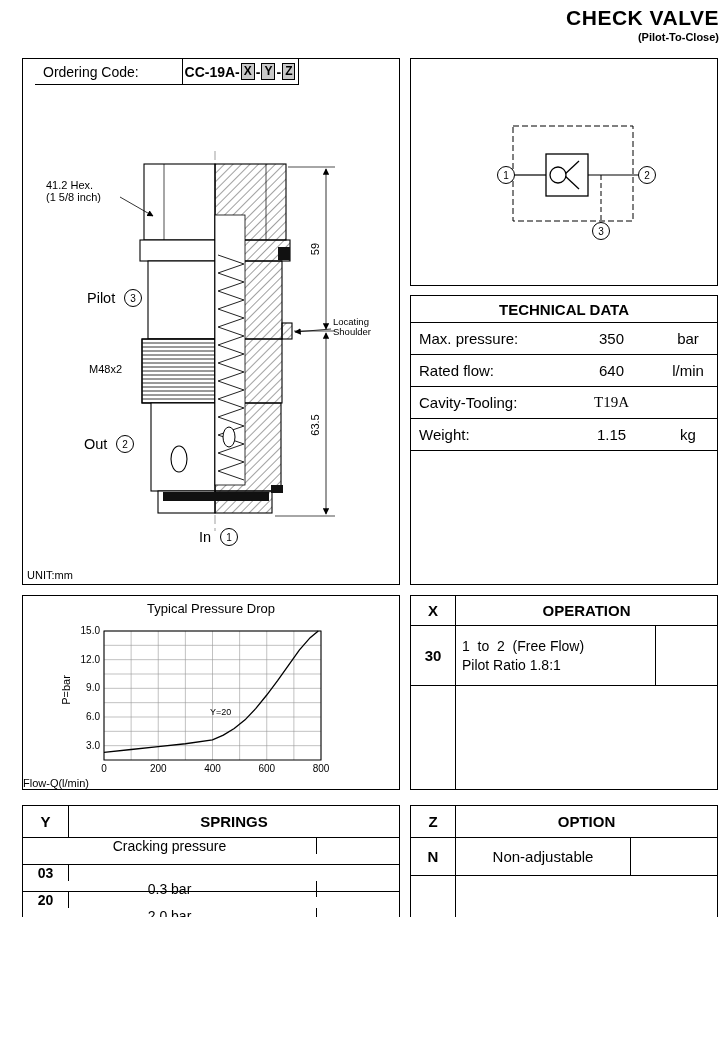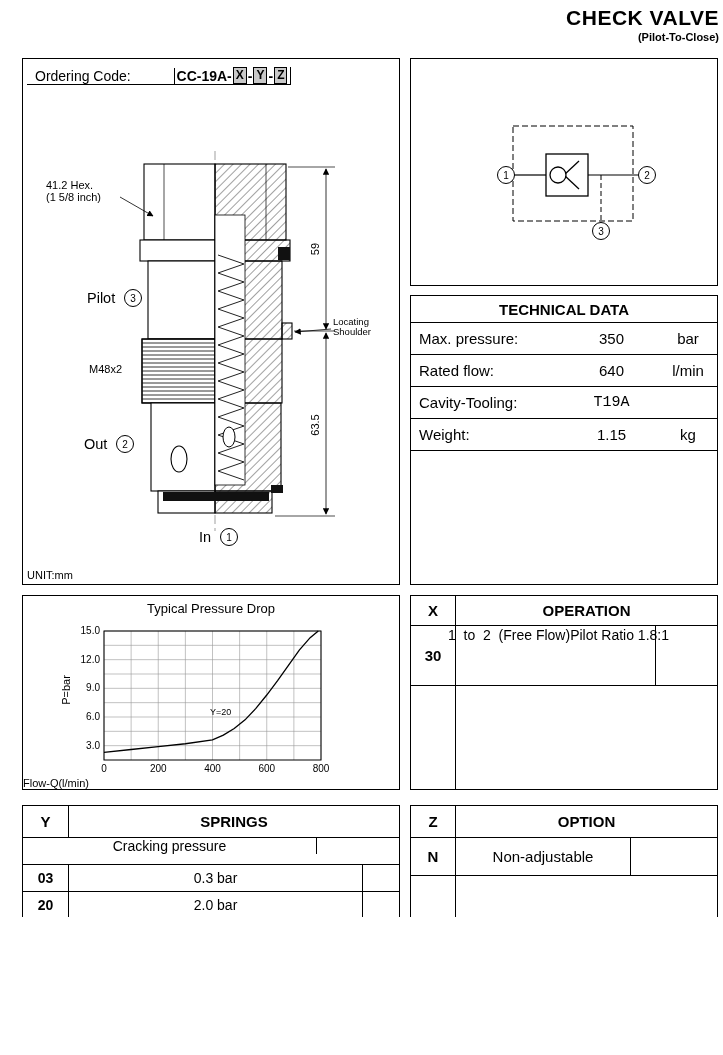--- a/index.html
+++ b/index.html
@@ -12,57 +12,57 @@
   .page-subtitle { position:absolute; right:4px; top:31px; font-size:11px; font-weight:bold; }
 
   .drawing-box   { left:22px;  top:58px;  width:378px; height:527px; }
   .symbol-box    { left:410px; top:58px;  width:308px; height:228px; }
   .tech-box      { left:410px; top:295px; width:308px; height:290px; }
   .chart-box     { left:22px;  top:595px; width:378px; height:195px; }
   .operation-box { left:410px; top:595px; width:308px; height:195px; }
   .springs-box   { left:22px;  top:805px; width:378px; height:230px; }
   .option-box    { left:410px; top:805px; width:308px; height:230px; }
 
-  .ordering-row { position:absolute; left:4px; top:0; height:26px; display:flex;align-items:flex-end; }
+  .ordering-row { position:absolute; left:12px; top:0; height:26px; display:flex; }
   .ordering-label { width:148px; border-right:1px solid #000; border-bottom:1px solid #000;
                     font-size:14px; display:flex; align-items:center; padding-left:8px; }
   .ordering-code { width:116px; border-right:1px solid #000; border-bottom:1px solid #000;
                    font-weight:bold; font-size:14px; display:flex; align-items:center; justify-content:center; }
   .code-box { display:inline-block; border:1px solid #000; background:#c9c9c9; padding:0 2px;
               font-size:12px; line-height:15px; margin:0 1px; }
 
   .drawing-svg { position:absolute; left:0; top:26px; }
   .unit-note { position:absolute; left:4px; bottom:3px; font-size:11px; }
 
   .tech-header { height:27px; border-bottom:1px solid #000; display:flex; align-items:center;
                  justify-content:center; font-weight:bold; font-size:15px; }
   .tech-row { height:32px; border-bottom:1px solid #000; display:flex; align-items:center; font-size:15px; }
   .tech-label { flex:1; padding-left:8px; }
   .tech-value { width:95px; text-align:center; }
   .tech-unit { width:58px; text-align:center; }
-  .serif { font-family:Liberation Mono, monospace; }
+  .serif { font-family:Liberation Serif, serif; }
 
   .vbox { display:flex; flex-direction:column; }
   .hrow { display:flex; border-bottom:1px solid #000; }
   .code-col { width:45px; border-right:1px solid #000; display:flex; align-items:center;
               justify-content:center; font-weight:bold; font-size:15px; flex:none; }
   .header-title { flex:1; display:flex; align-items:center; justify-content:center;
                   font-weight:bold; font-size:15px; }
   .fill-row { flex:1; display:flex; }
 
   .op-header { height:30px; }
   .op-row { height:60px; }
   .op-desc { width:200px; border-right:1px solid #000; font-size:14px; line-height:1.3;
-             display:flex; justify-content:center; padding-left:6px; white-space:pre; }
+             display:flex; flex-direction:column; justify-content:center; padding-left:6px; white-space:pre; }
 
   .sp-header { height:32px; }
   .sp-code-col { width:46px; border-right:1px solid #000; display:flex; align-items:center;
                  justify-content:center; font-weight:bold; font-size:14px; flex:none; }
   .sp-sub { height:27px;flex-direction:column; }
-  .sp-row { height:27px; }
+  .sp-row { height:27px;flex-direction:column; }
   .sp-value { width:294px; border-right:1px solid #000; display:flex; align-items:center;
               justify-content:center; font-size:14px; }
 
   .opt-header { height:32px; }
   .opt-row { height:38px; }
   .opt-value { width:175px; border-right:1px solid #000; display:flex; align-items:center;
                justify-content:center; font-size:15px; }
 
   .chart-title { position:absolute; top:5px; left:0; width:100%; text-align:center; font-size:13px; }
   .chart-ylabel { position:absolute; left:28px; top:88px; transform:rotate(-90deg); font-size:11px; }

